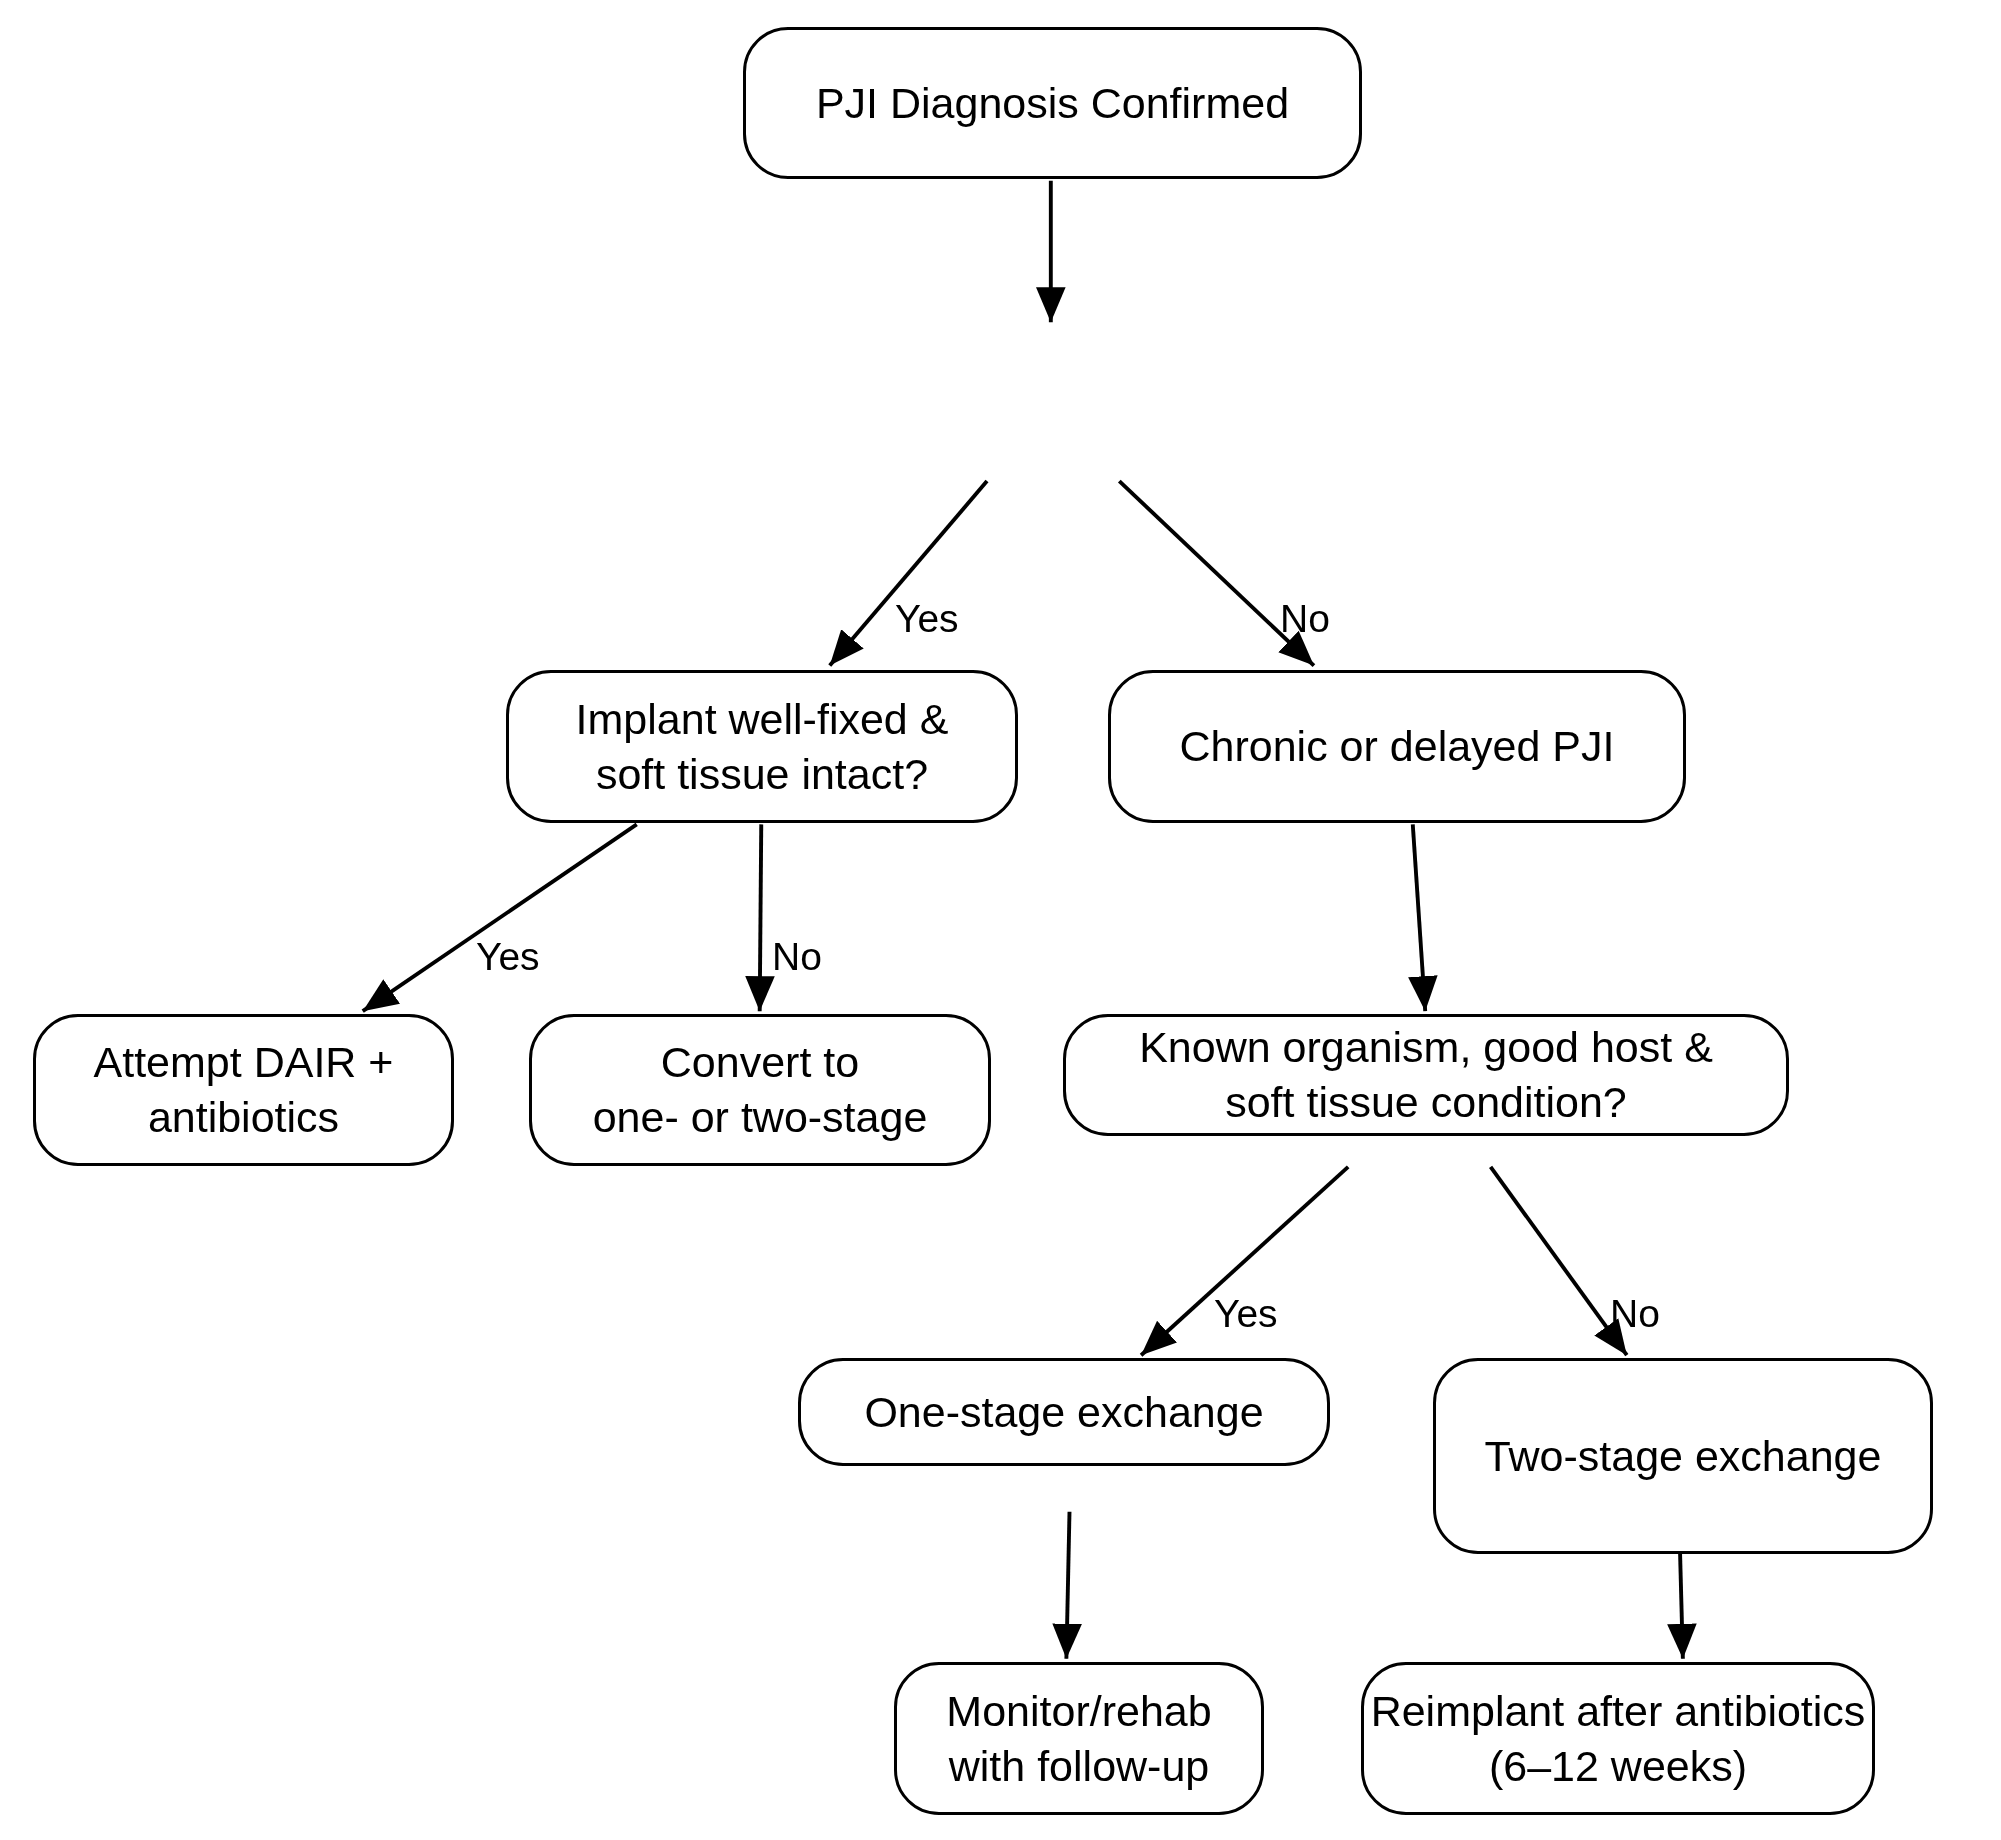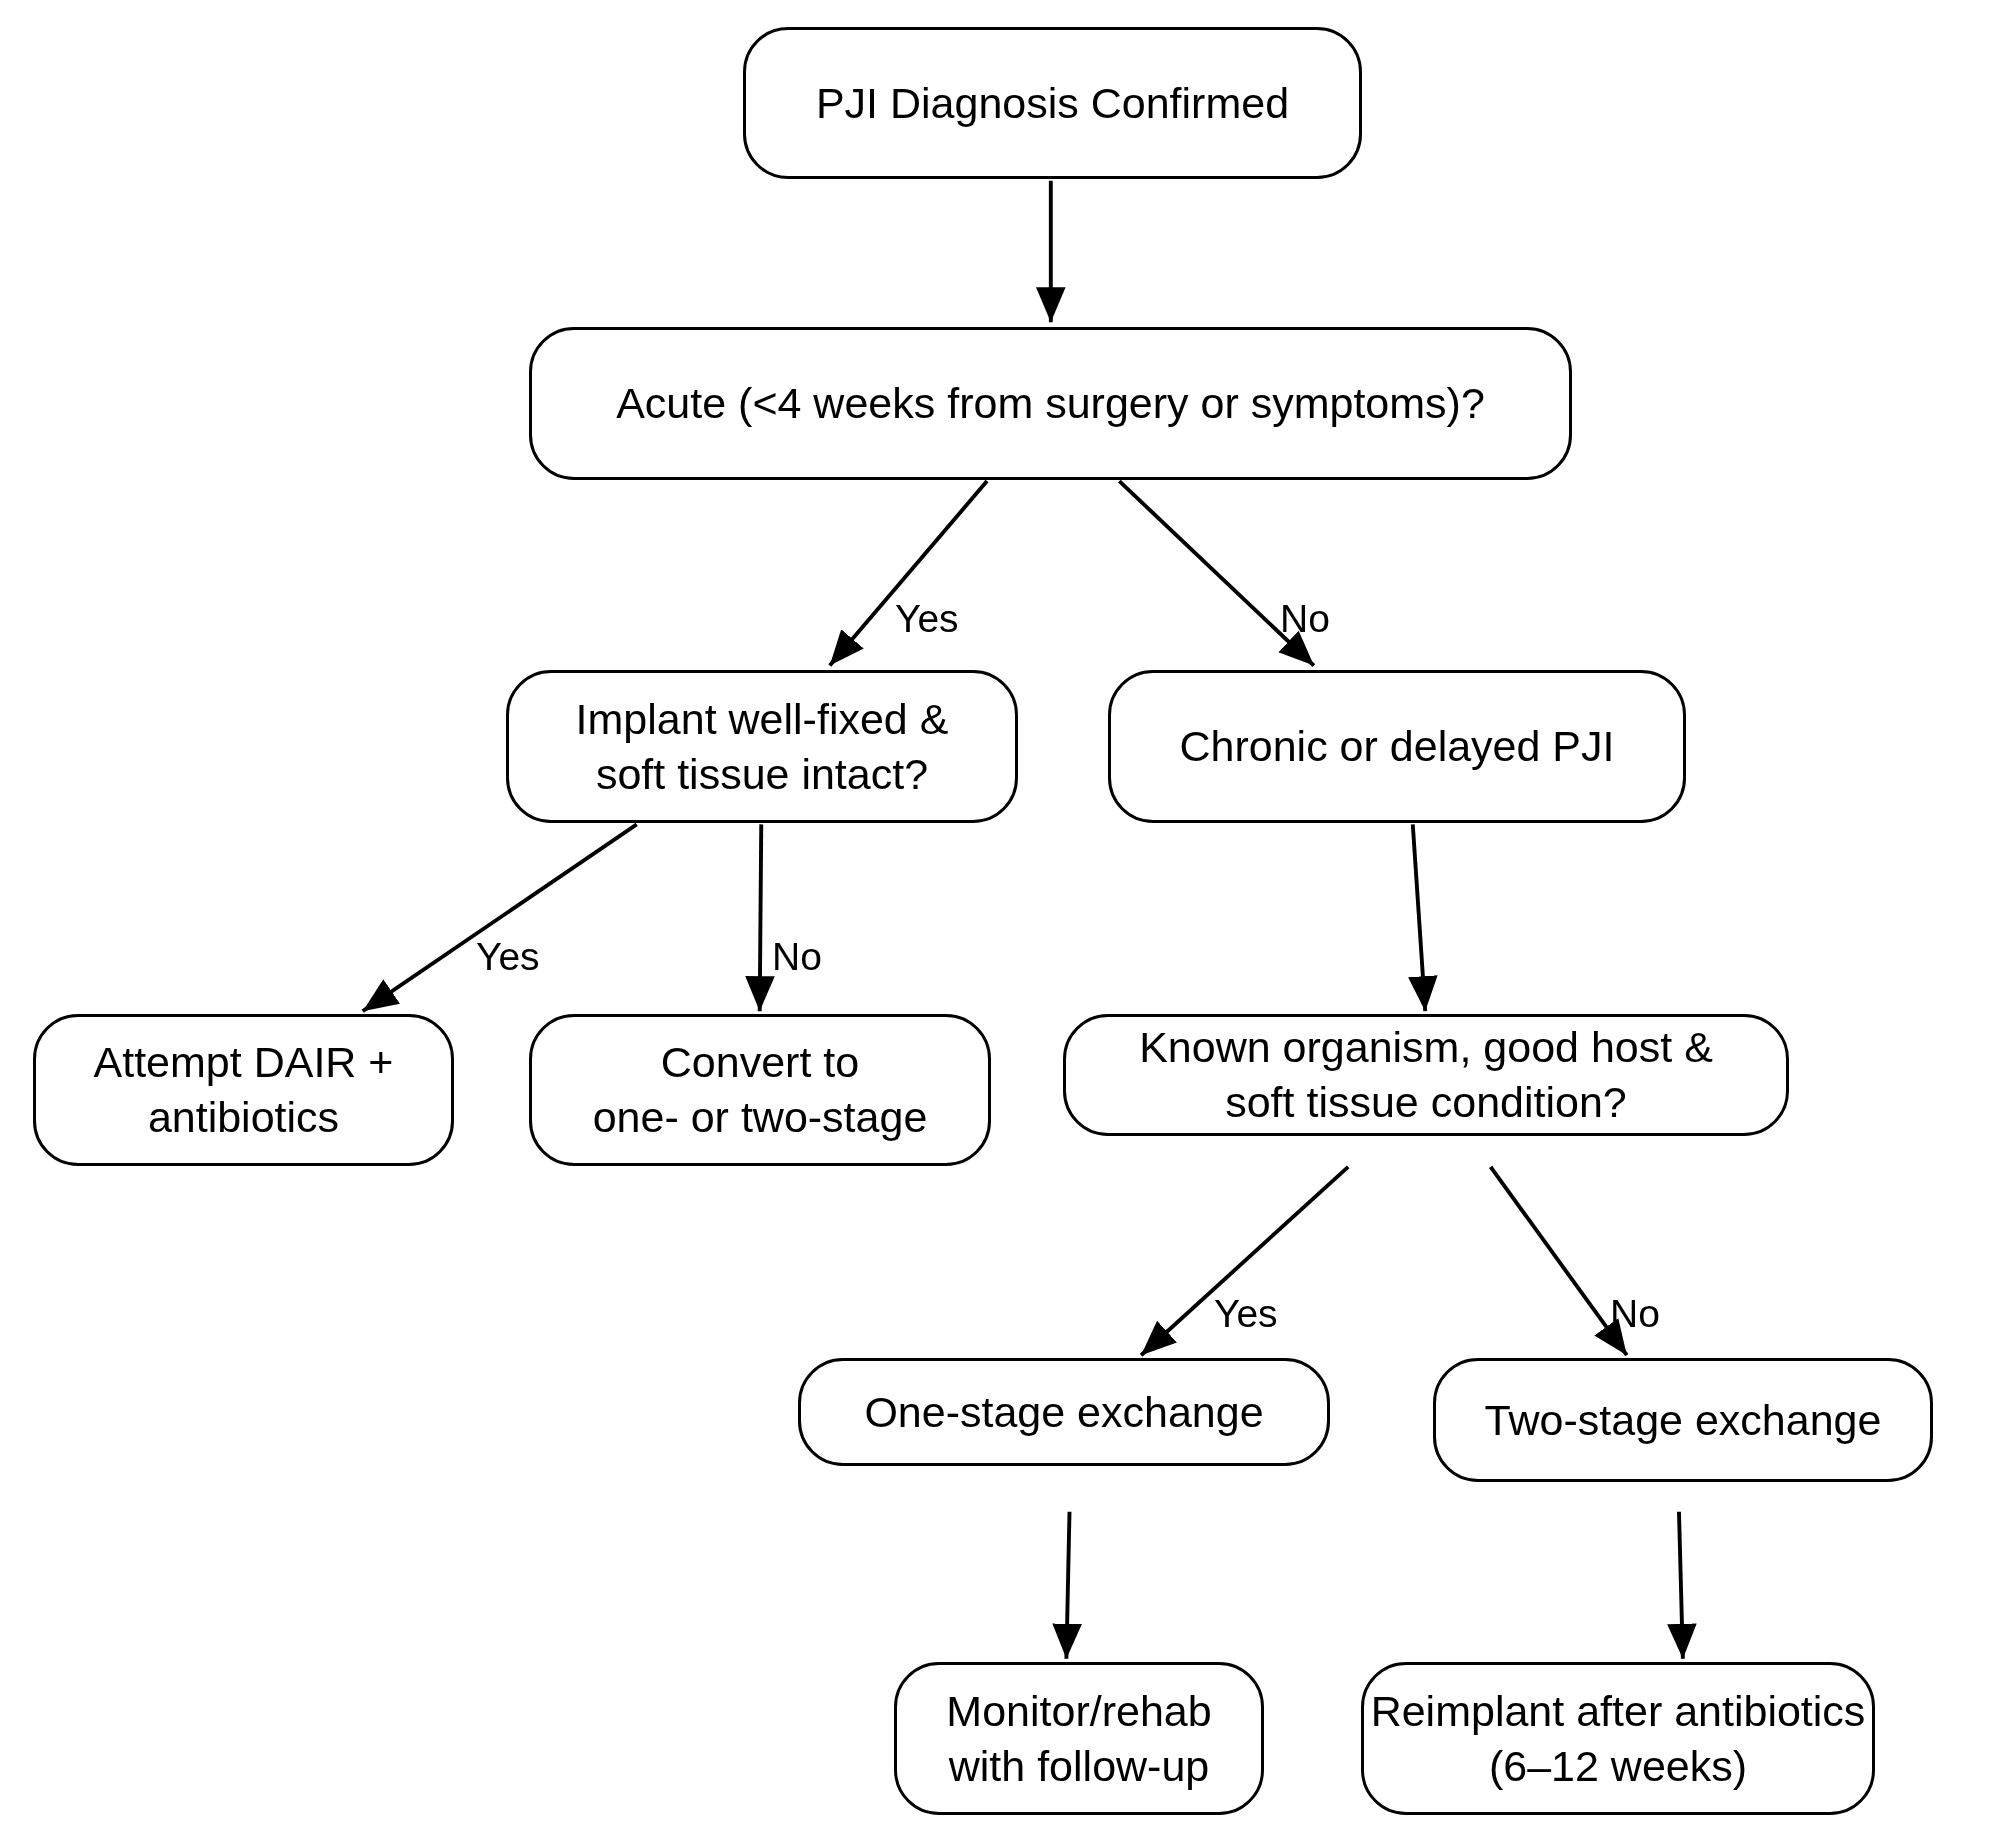--- a/index.html
+++ b/index.html
@@ -49,21 +49,21 @@
   }
   
   #n1  { left: 743px;  top: 27px;   width: 619px;  height: 152px; }
   #n2  { left: 529px;  top: 327px;  width: 1043px; height: 153px; }
   #n3  { left: 506px;  top: 670px;  width: 512px;  height: 153px; }
   #n4  { left: 1108px; top: 670px;  width: 578px;  height: 153px; }
   #n5  { left: 33px;   top: 1014px; width: 421px;  height: 152px; }
   #n6  { left: 529px;  top: 1014px; width: 462px;  height: 152px; }
   #n7  { left: 1063px; top: 1014px; width: 726px;  height: 122px; }
   #n8  { left: 798px; top: 1358px; width: 532px;  height: 108px; }
-  #n9  { left: 1433px; top: 1358px; width: 500px;  height: 124px; }
+  #n9  { left: 1433px; top: 1358px; width: 500px;  height: 196px; }
   #n10 { left: 894px; top: 1662px; width: 370px;  height: 153px; }
   #n11 { left: 1361px; top: 1662px; width: 514px;  height: 153px; }
   
   #l1 { left: 895px; top: 593px;  }
   #l2 { left: 1280px; top: 593px;  }
   #l3 { left: 476px;  top: 931px; }
   #l4 { left: 772px;  top: 931px; }
   #l5 { left: 1214px; top: 1288px; }
   #l6 { left: 1610px; top: 1288px; }
 </style>
@@ -84,21 +84,20 @@
     <line x1="818" y1="1059" x2="466" y2="1299" marker-end="url(#arrow)"></line>
     <line x1="978" y1="1059" x2="976" y2="1299" marker-end="url(#arrow)"></line>
     <line x1="1815" y1="1059" x2="1831" y2="1299" marker-end="url(#arrow)"></line>
     <line x1="1732" y1="1499" x2="1466" y2="1741" marker-end="url(#arrow)"></line>
     <line x1="1915" y1="1499" x2="2090" y2="1741" marker-end="url(#arrow)"></line>
     <line x1="1374" y1="1942" x2="1370" y2="2131" marker-end="url(#arrow)"></line>
     <line x1="2157" y1="1942" x2="2162" y2="2131" marker-end="url(#arrow)"></line>
   </svg>
 
   <div id="n1" class="node">PJI Diagnosis Confirmed</div>
-  <div id="n2" class="node">Acute (&lt;4 weeks from surgery or symptoms)?</div>
   <div id="n3" class="node">Implant well-fixed &amp;
 soft tissue intact?</div>
   <div id="n4" class="node">Chronic or delayed PJI</div>
   <div id="n5" class="node">Attempt DAIR +
 antibiotics</div>
   <div id="n6" class="node">Convert to
 one- or two-stage</div>
   <div id="n7" class="node">Known organism, good host &amp;
 soft tissue condition?</div>
   <div id="n8" class="node">One-stage exchange</div>

